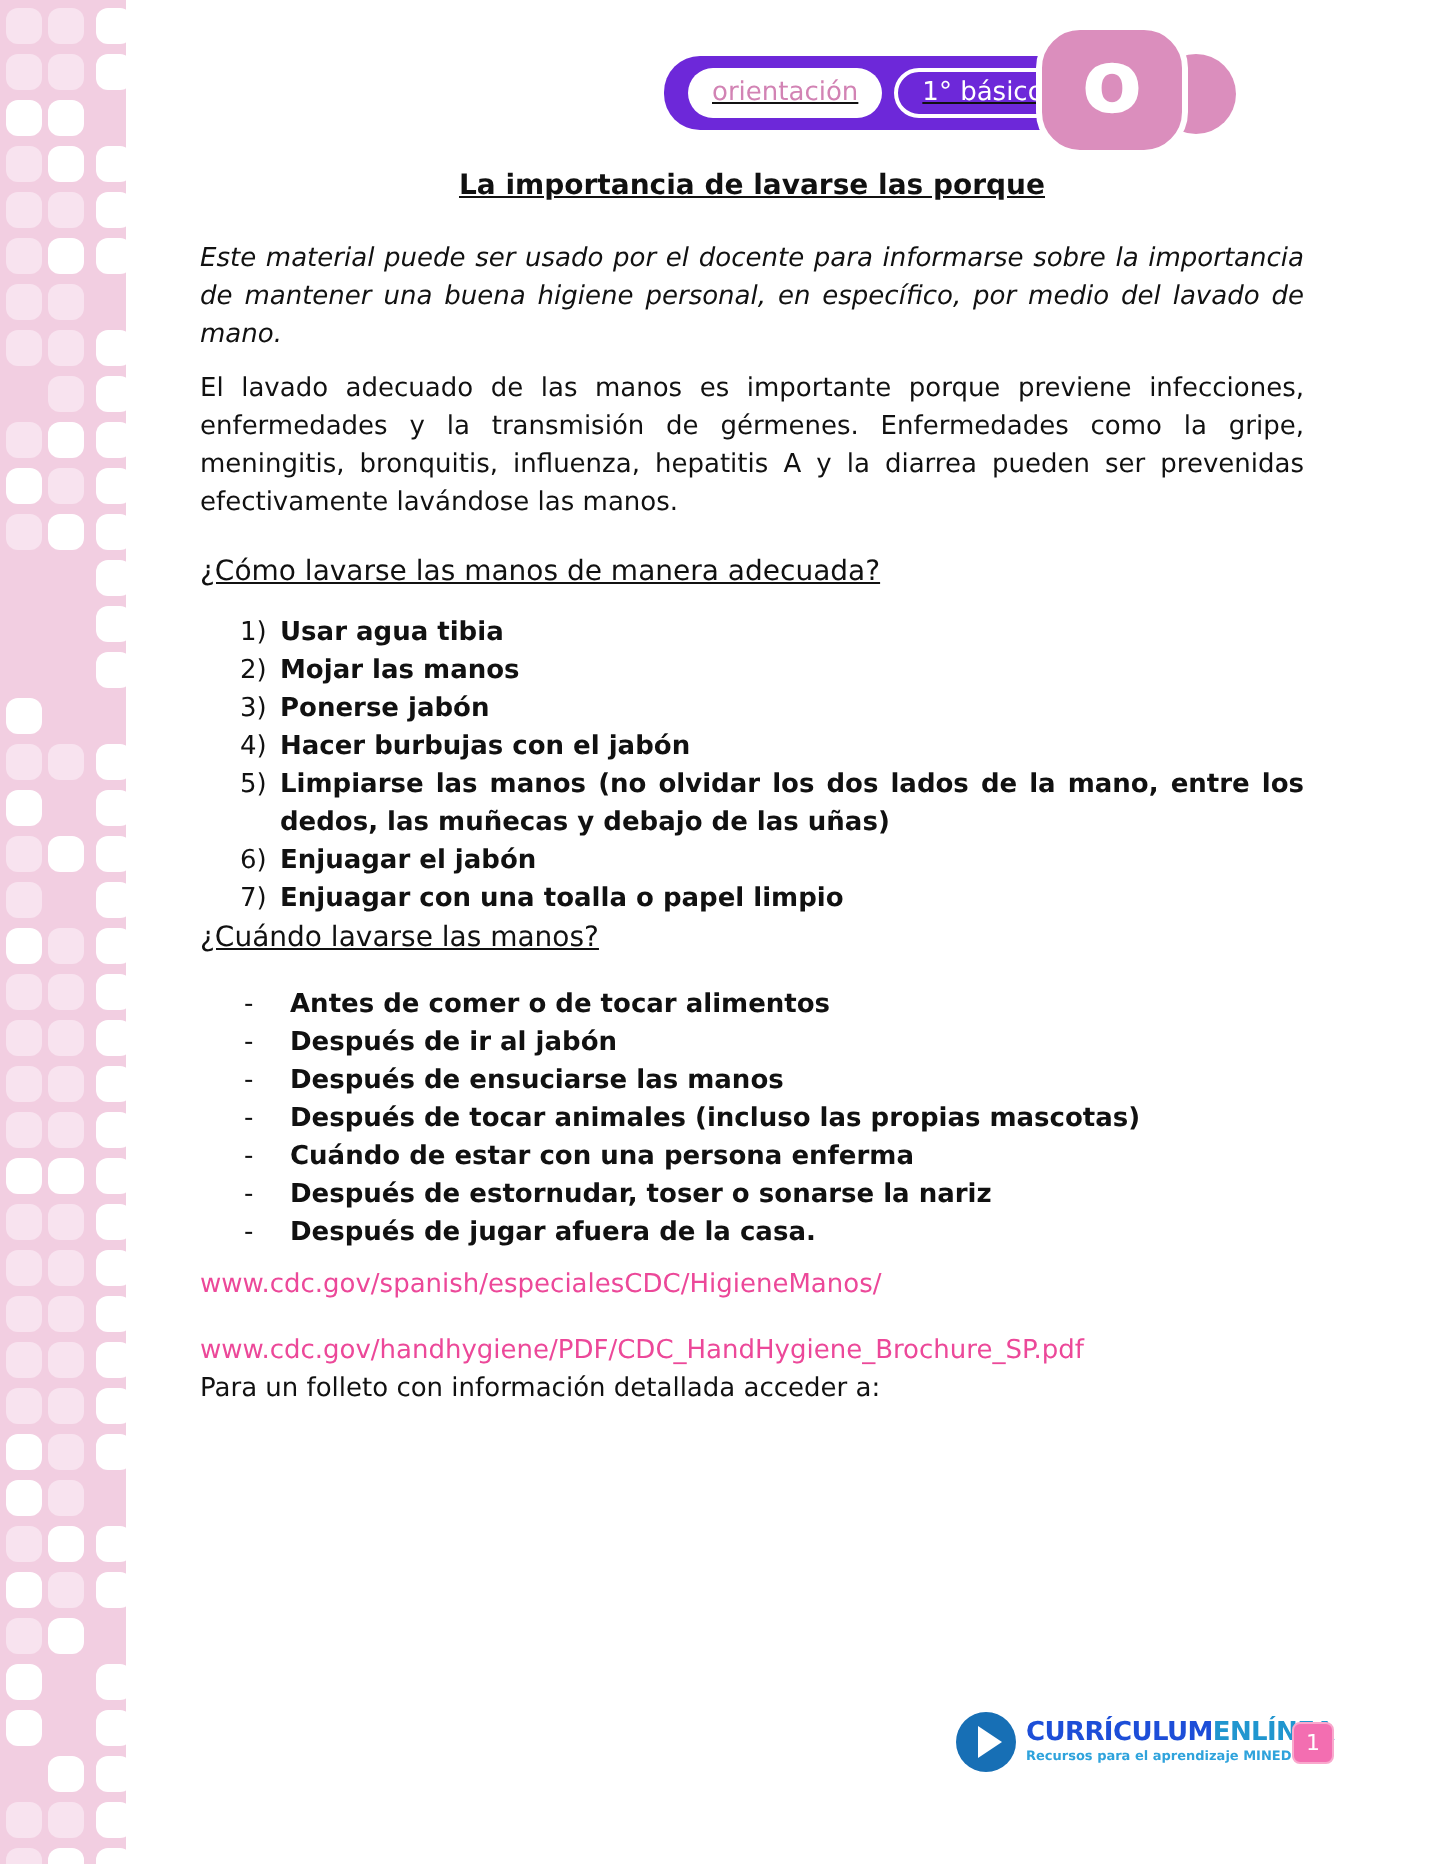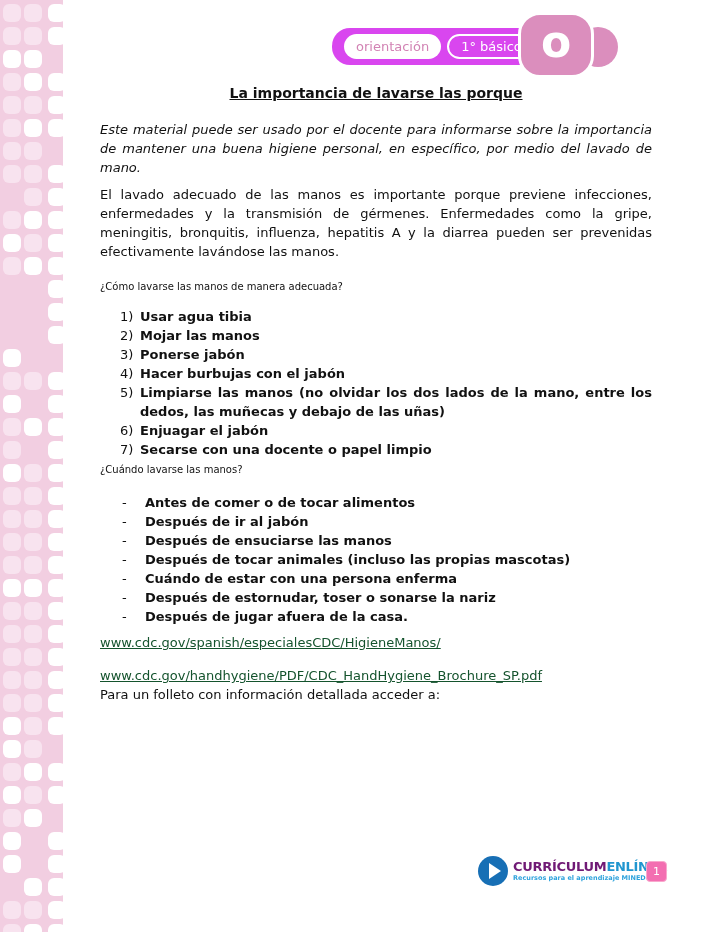--- a/index.html
+++ b/index.html
@@ -7,60 +7,60 @@
     width:720px;height:932px;background:#ffffff;position:relative;overflow:hidden;
     font-family:"DejaVu Sans","Liberation Sans",sans-serif;color:#111;
   }
   
   .side-border{position:absolute;left:0;top:0;width:63px;height:932px;background:#f2cee1;}
   .bsq{position:absolute;width:18px;height:18px;border-radius:6px;}
   .bsq-light{background:#f8e3ef;}
   .bsq-white{background:#ffffff;}
   
   .header-bar{
-    position:absolute;left:332px;top:28px;width:246px;height:37px;background:#d946ef;
-    border-radius:18px;display:flex;align-items:center;padding-left:12px;gap:6px;box-sizing:border-box;
+    position:absolute;left:332px;top:28px;width:246px;height:37px;background:#6d28d9;
+    border-radius:18px;display:flex;align-items:center;padding-left:12px;gap:6px;box-sizing:border-box;text-decoration:underline;
   }
   .pill{display:flex;align-items:center;height:25px;padding:0 12px;border-radius:13px;font-size:13px;box-sizing:border-box;}
   .pill-light{background:#ffffff;color:#d283b4;}
   .pill-outline{border:2px solid #ffffff;color:#ffffff;background:transparent;}
   .header-bump{position:absolute;left:578px;top:27px;width:40px;height:40px;border-radius:50%;background:#db8ebd;}
   .header-o{
     position:absolute;left:518px;top:12px;width:76px;height:66px;background:#db8ebd;
     border:3px solid #ffffff;border-radius:22px;box-sizing:border-box;
     display:flex;align-items:center;justify-content:center;
   }
   .header-o span{color:#ffffff;font-size:44px;font-weight:bold;line-height:1;padding-bottom:6px;}
   
   .content{position:absolute;left:100px;top:84px;width:552px;font-size:13px;line-height:19px;}
   .content h1{font-size:14px;font-weight:bold;text-decoration:underline;text-align:center;margin:0 0 17px;}
   .content p{margin:0;text-align:justify;}
   .intro{font-style:italic;margin:0 0 8px !important;}
   .p-importance{margin:0 0 16px !important;}
-  .content h2{font-size:10px;font-weight:normal;margin:0 0 11px;}
+  .content h2{font-size:14px;font-weight:normal;text-decoration:underline;margin:0 0 11px;}
   .steps{margin:0 0 1px;}
   .p-duration{margin:0 0 15px !important;}
   .h2-when{margin:0 0 14px !important;}
   .when-list{margin:0 0 7px;}
   .list-row{display:flex;}
   .steps .list-row{margin-left:20px;}
   .num-marker{flex:0 0 20px;}
   .when-list .list-row{margin-left:22px;}
   .dash-marker{flex:0 0 23px;}
   .item-text{flex:1;text-align:justify;font-weight:bold;}
   .info-block{margin:0 0 14px;}
-  .doc-link{color:#14532d;text-decoration:underline;cursor:pointer;}
+  .doc-link{color:#ec4899;cursor:pointer;}
   
   .footer{position:absolute;left:0;top:852px;width:720px;height:50px;}
   .logo{position:absolute;left:478px;top:4px;display:flex;align-items:center;gap:5px;}
   .logo-circle{width:30px;height:30px;border-radius:50%;background:#176fb5;display:flex;align-items:center;justify-content:center;}
   .tri{width:0;height:0;border-left:12px solid #ffffff;border-top:8px solid transparent;border-bottom:8px solid transparent;margin-left:3px;}
   .logo-text{display:flex;flex-direction:column;line-height:1.1;}
   .logo-line1{font-size:13px;font-weight:bold;letter-spacing:-0.3px;white-space:nowrap;}
-  .lt-dark{color:#701a75;}
+  .lt-dark{color:#1d4ed8;}
   .lt-blue{color:#2196cf;}
   .logo-sub{font-size:6.5px;color:#2fa3dc;font-weight:bold;white-space:nowrap;}
   .page-badge{
     position:absolute;left:646px;top:9px;width:21px;height:21px;border-radius:4px;
     background:#f36eb1;border:1px solid #f9a8cd;box-sizing:border-box;
     display:flex;align-items:center;justify-content:center;color:#ffffff;font-size:11px;
   }
 </style>
 </head>
 <body>
@@ -220,21 +220,21 @@
         <span class="item-text">Limpiarse las manos (no olvidar los dos lados de la mano, entre los dedos, las muñecas y debajo de las uñas)</span>
       </div>
 
       <div class="list-row">
         <span class="num-marker">6)</span>
         <span class="item-text">Enjuagar el jabón</span>
       </div>
 
       <div class="list-row">
         <span class="num-marker">7)</span>
-        <span class="item-text">Secarse con una docente o papel limpio</span>
+        <span class="item-text">Enjuagar con una toalla o papel limpio</span>
       </div>
     </div>
 
 
   <h2 class="h2-when">¿Cuándo lavarse las manos?</h2>
 
   <div class="when-list">
 
       <div class="list-row">
         <span class="dash-marker">-</span>

